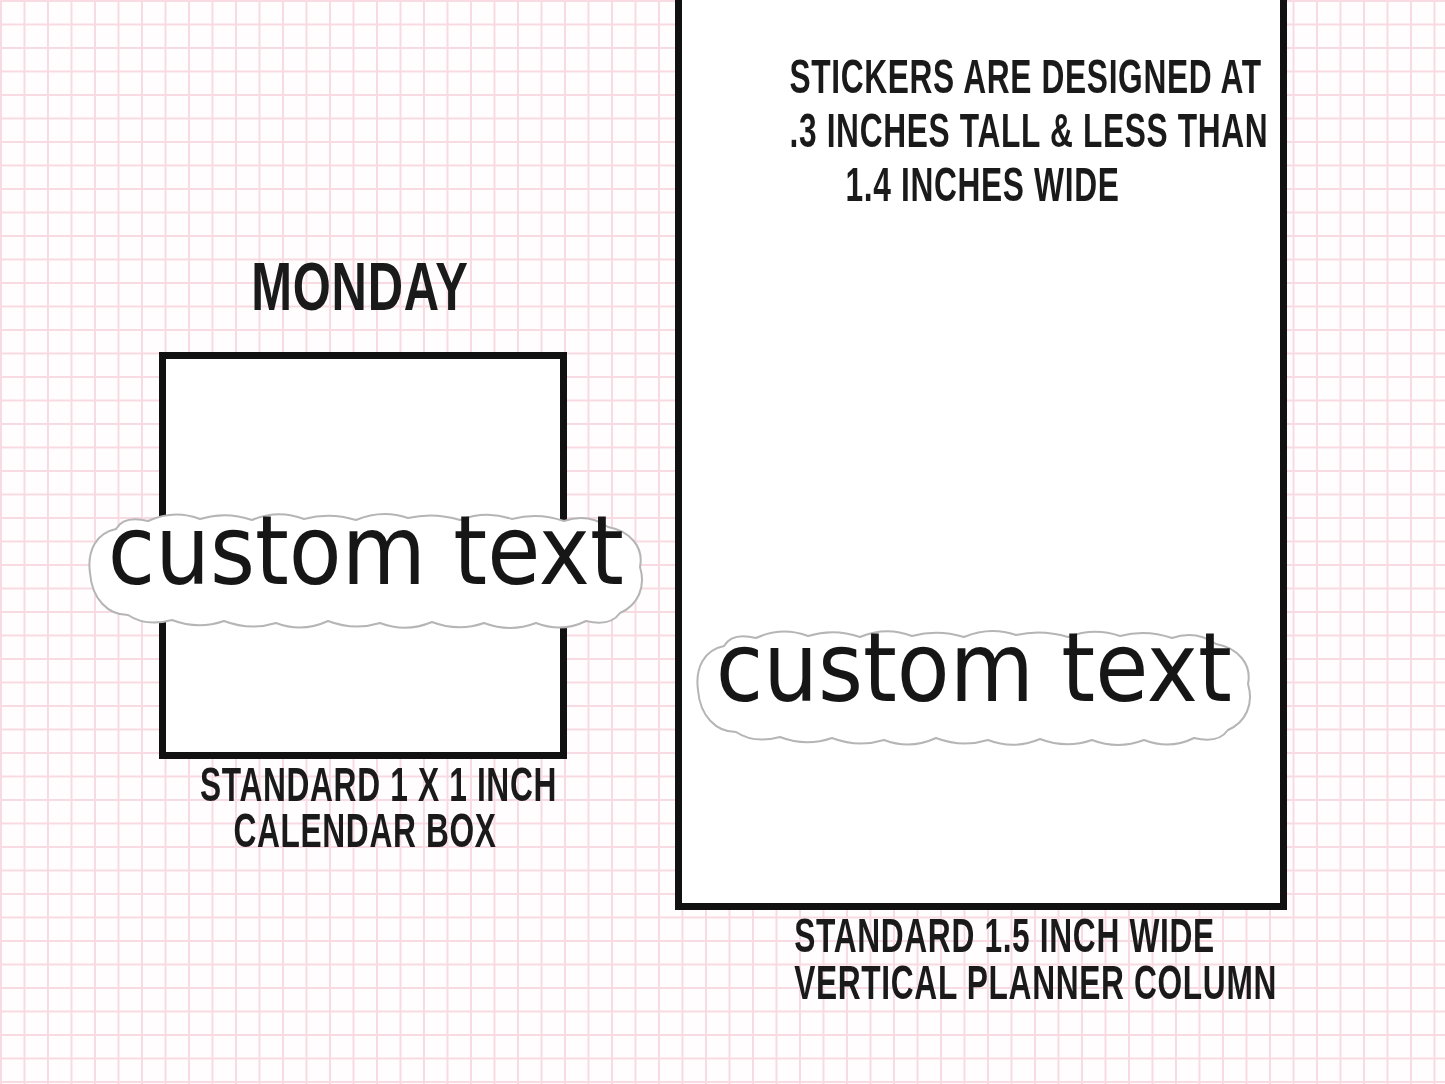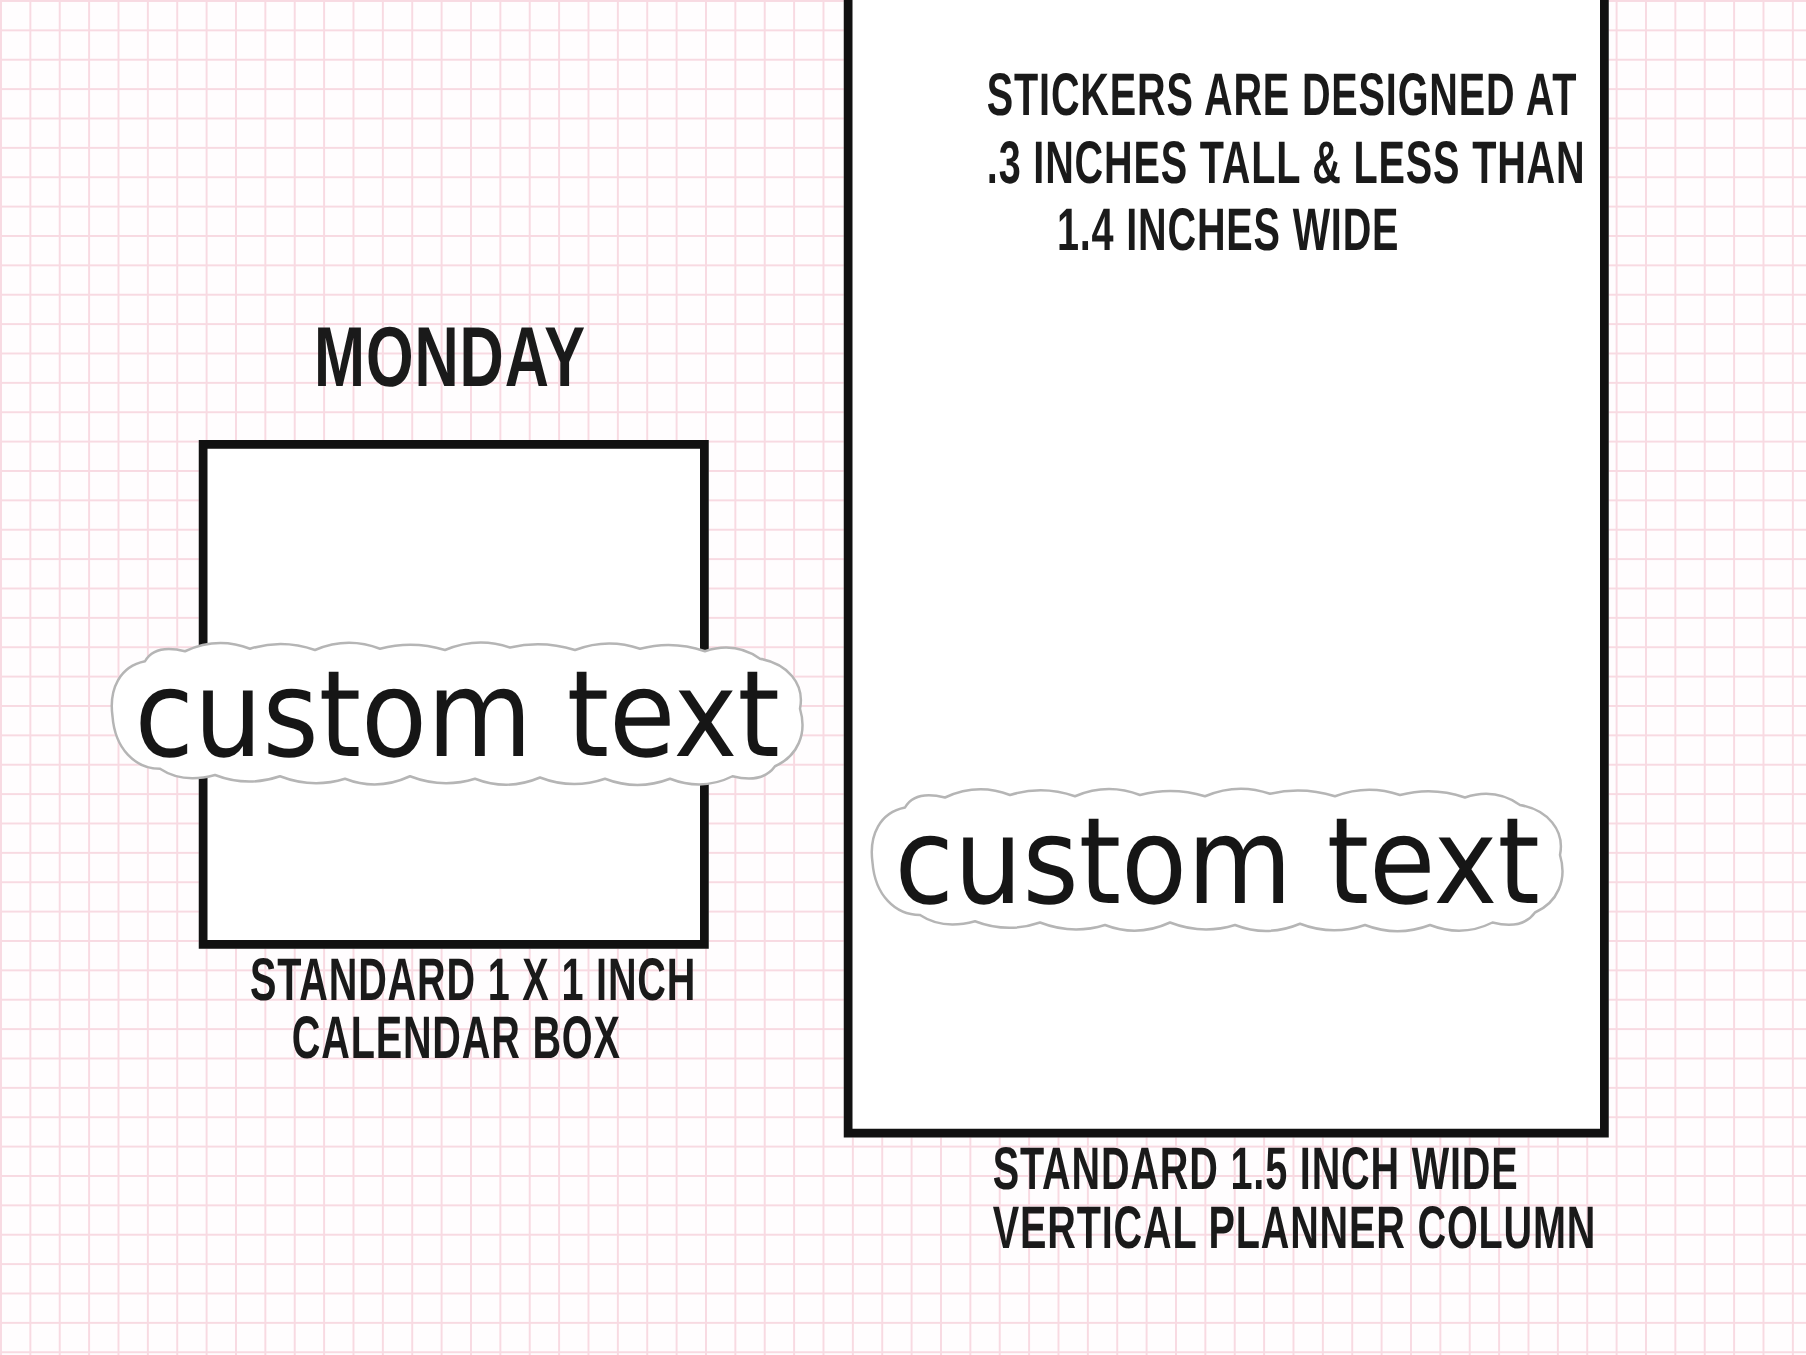--- a/index.html
+++ b/index.html
@@ -75,21 +75,20 @@
     left: 697px; top: 912px;
     width: 572px;
     font-size: 48px;
     line-height: 47px;
   }
 
   .sticker {
     position: absolute;
     width: 572px; height: 138px;
     display: flex;
-    align-items: center;
     justify-content: center;
   }
   .sticker-left  { left: 80px;  top: 503px; }
   .sticker-right { left: 688px; top: 620px; }
 
   .sticker svg {
     position: absolute;
     left: 0; top: 0;
     width: 100%; height: 100%;
   }

